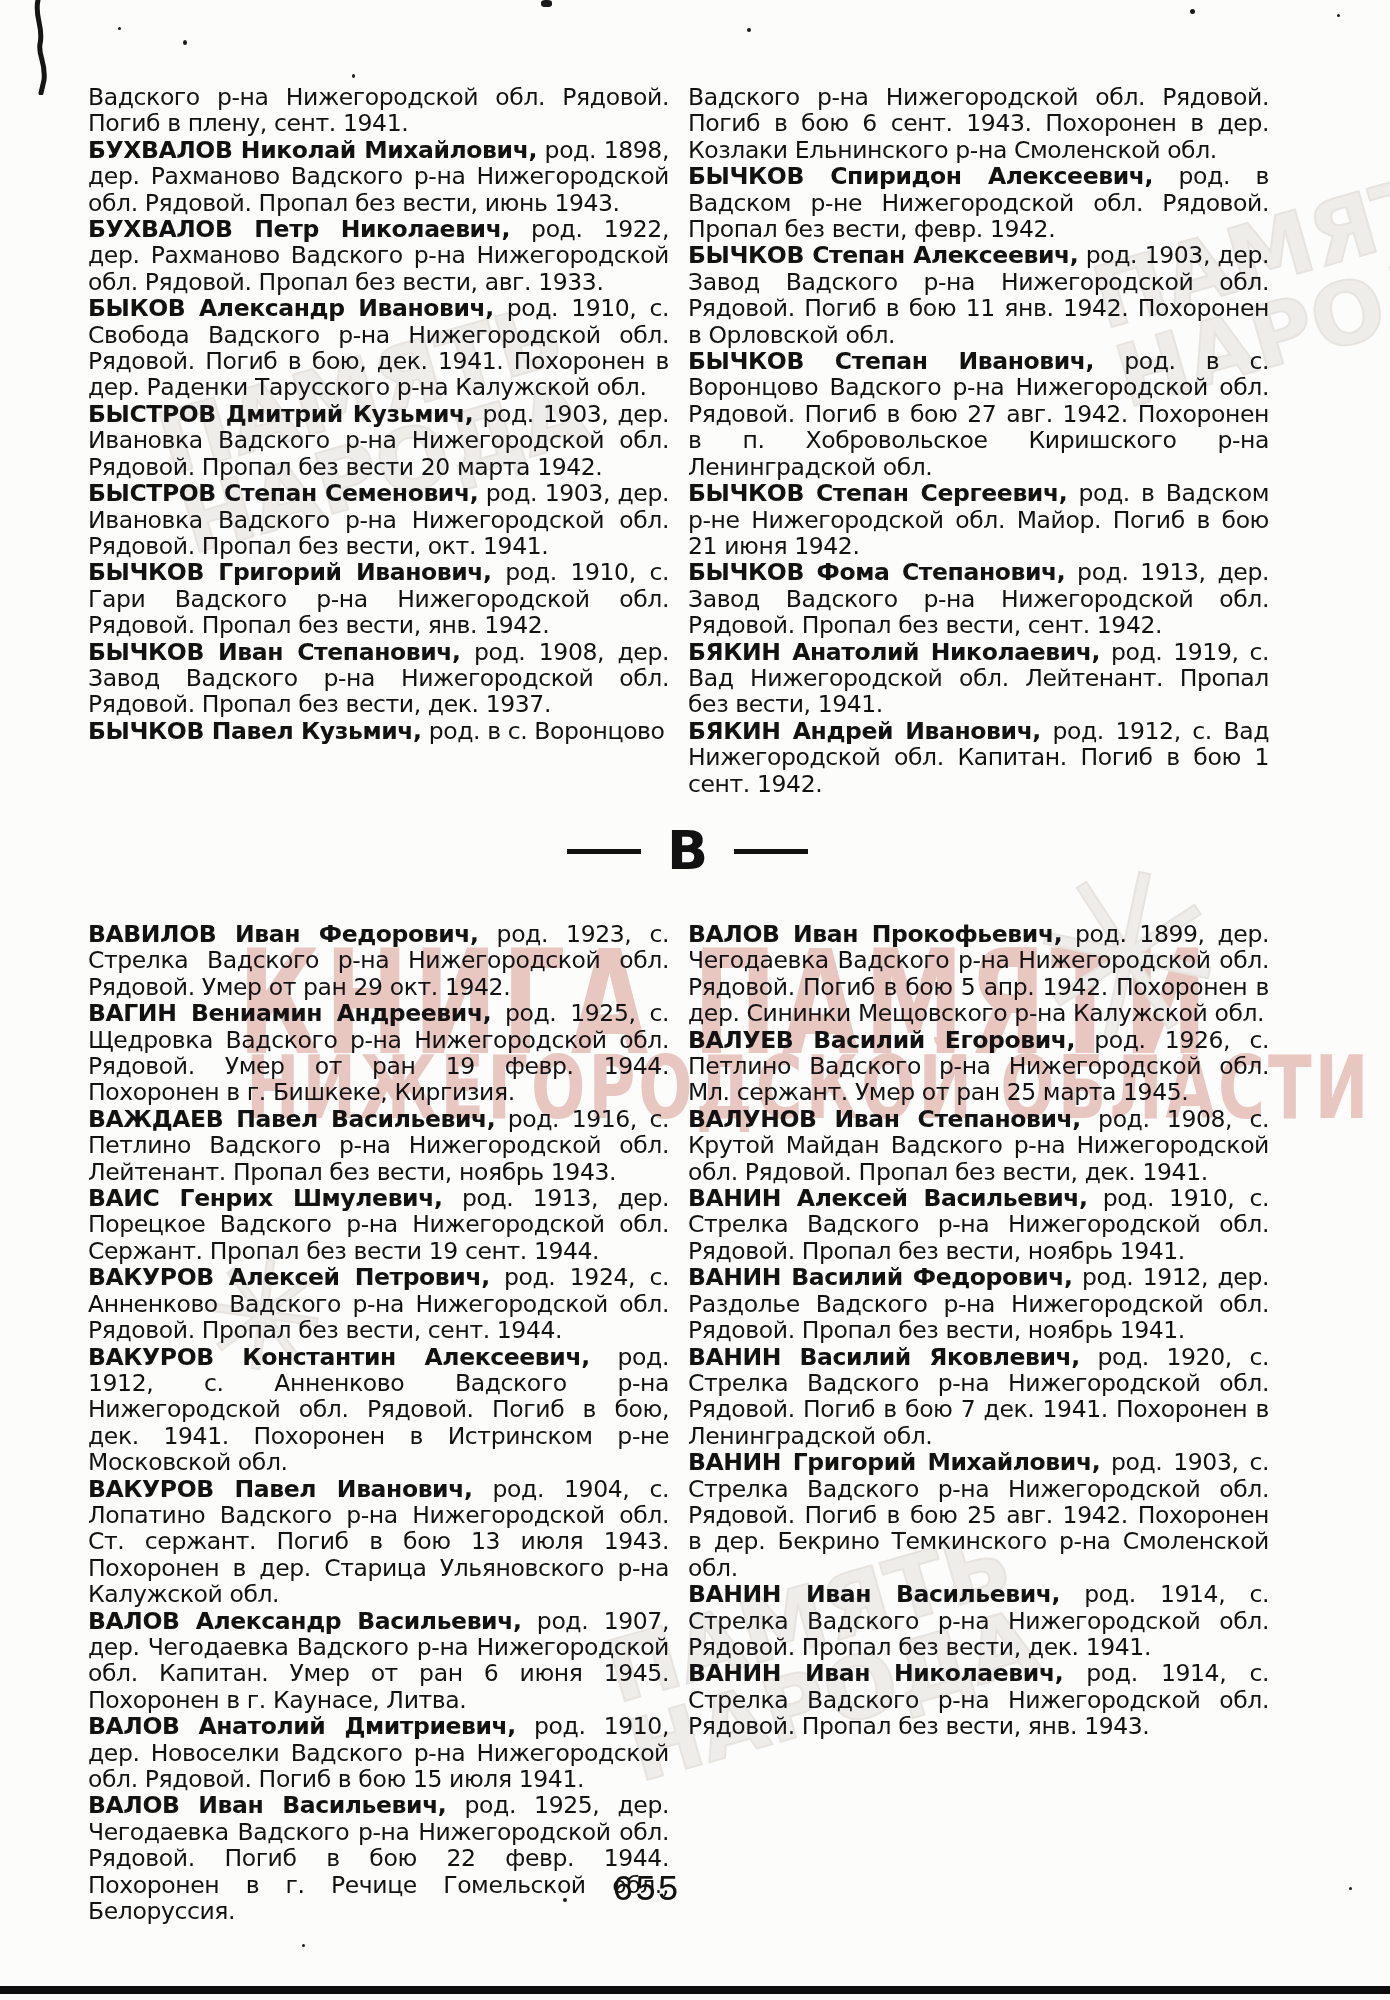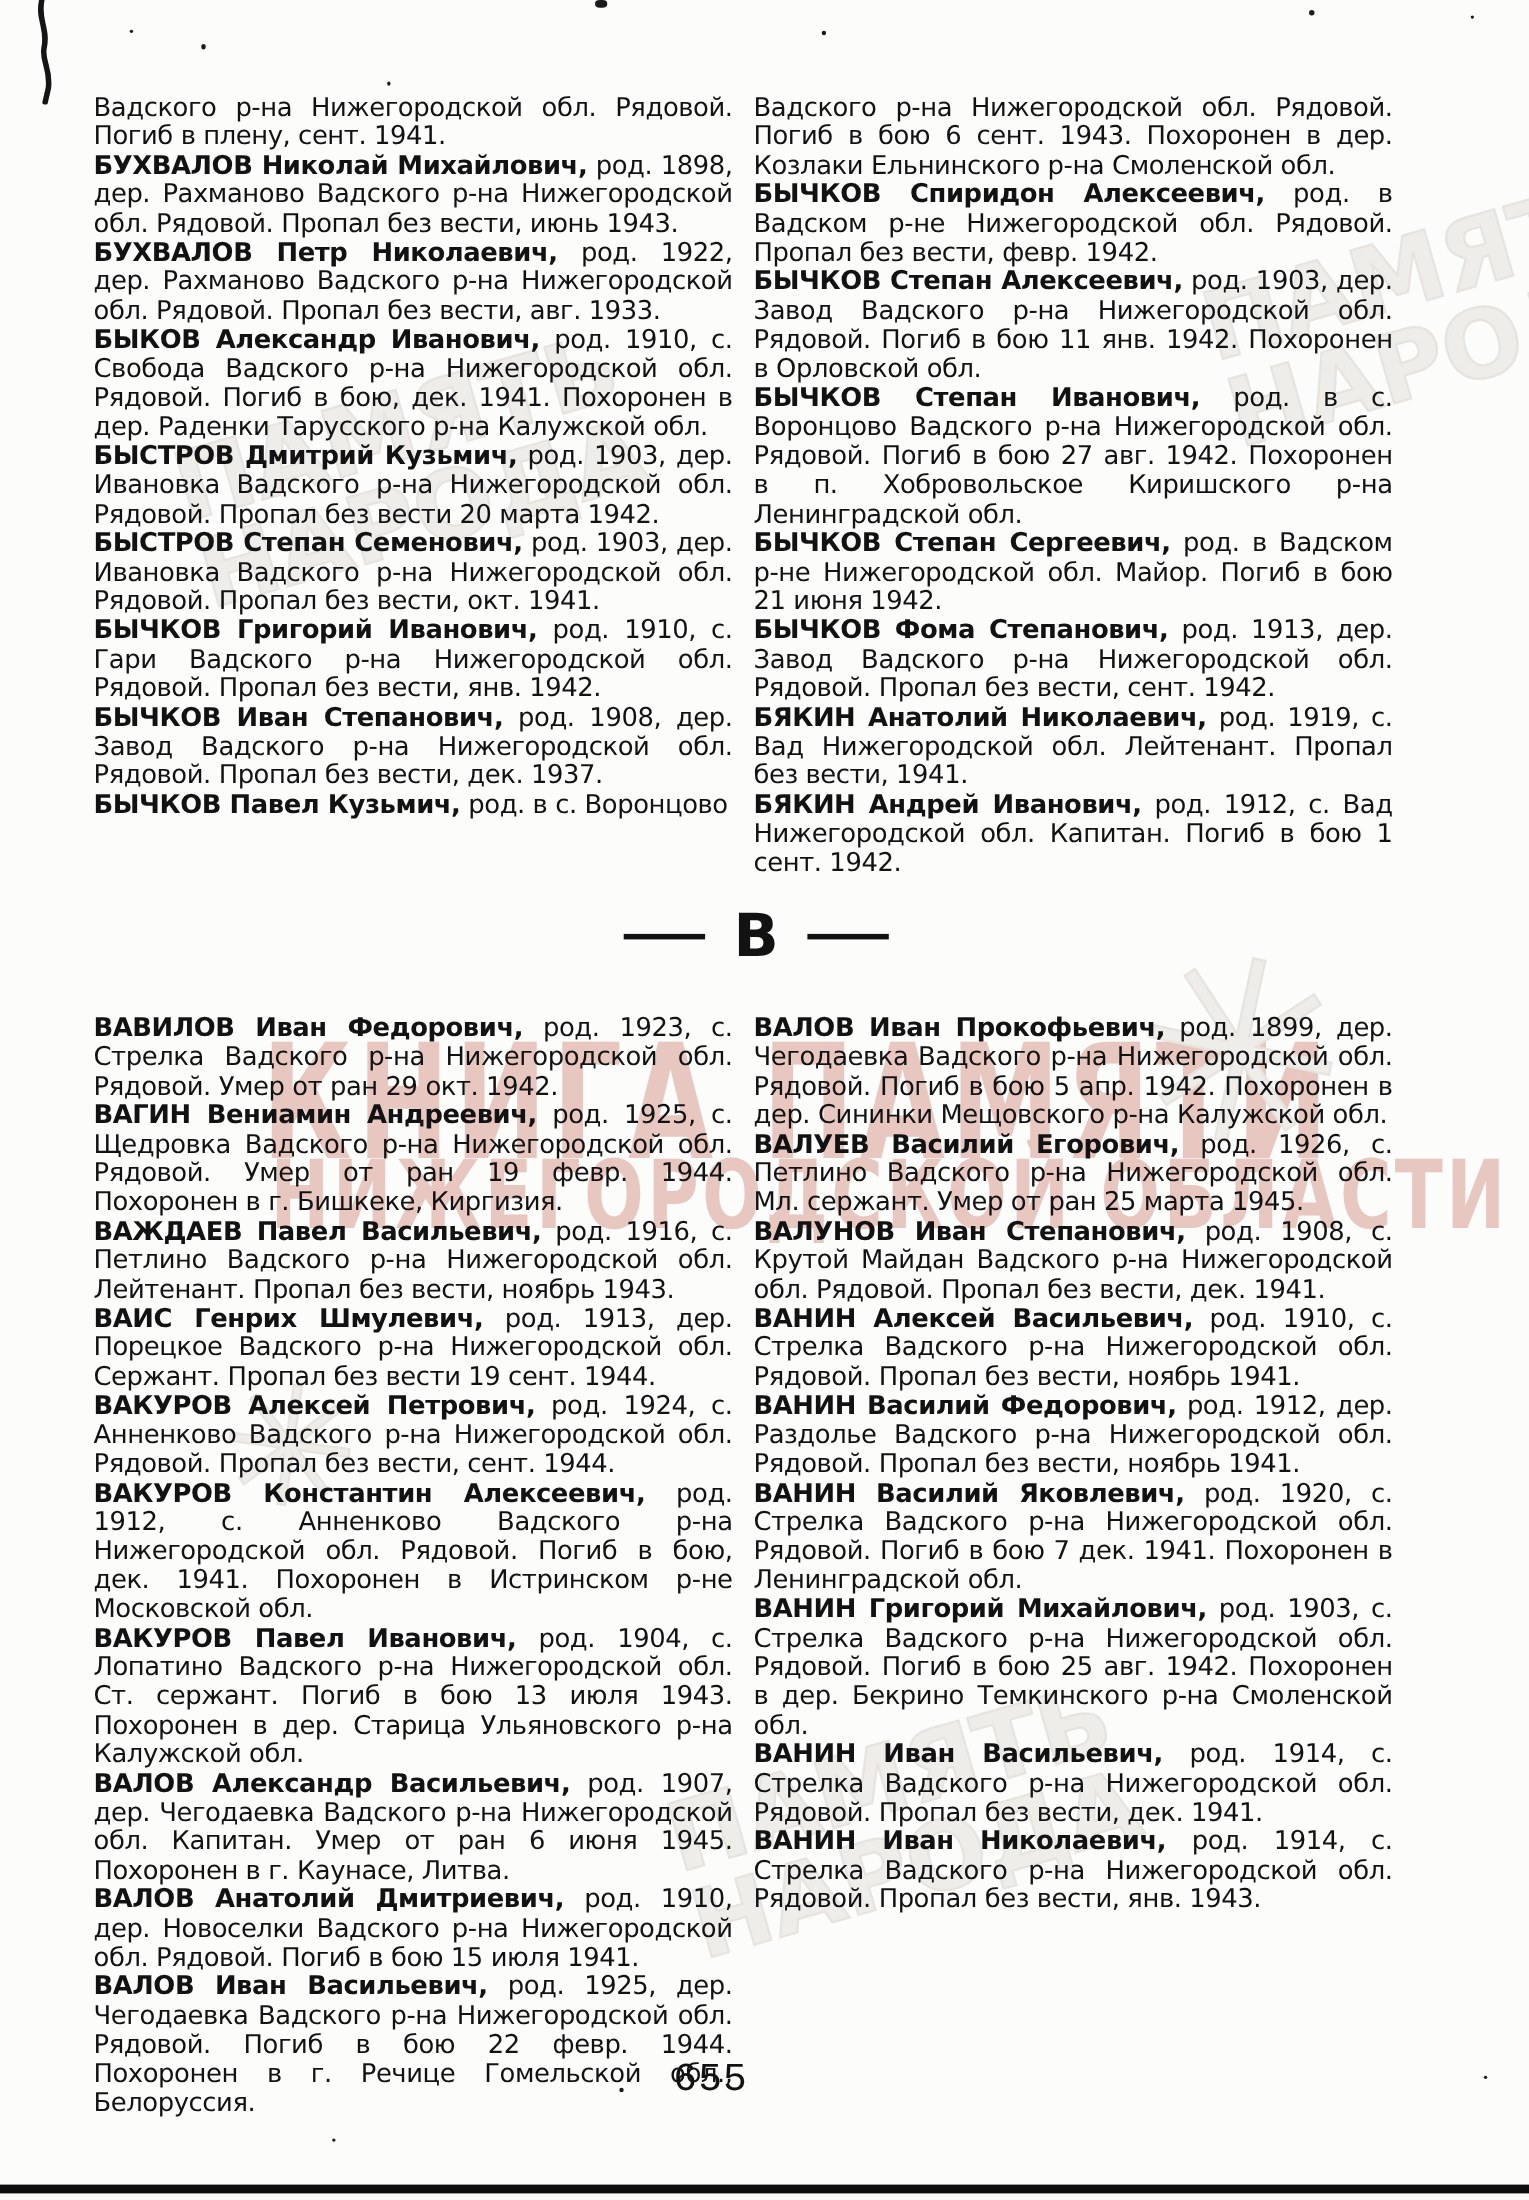--- a/index.html
+++ b/index.html
@@ -19,21 +19,21 @@
     -webkit-text-stroke:2px #e7e4df;line-height:0.95;transform-origin:top left;}
   .ghost span{display:block;}
   .g1{left:150px;top:408px;font-size:86px;transform:rotate(-16deg);}
   .g2{left:1085px;top:262px;font-size:86px;transform:rotate(-16deg);}
   .g4{left:598px;top:1636px;font-size:86px;transform:rotate(-16deg);}
   .ghost-star{position:absolute;z-index:0;color:#efede9;-webkit-text-stroke:2px #e7e4df;font-weight:bold;}
   .g3{left:1030px;top:826px;font-size:230px;transform:rotate(12deg);}
   .g5{left:200px;top:1230px;font-size:150px;transform:rotate(8deg);}
 
   
-  .section{position:absolute;left:73px;width:1205px;display:flex;gap:19px;z-index:2;justify-content:center;}
+  .section{position:absolute;left:88px;width:1205px;display:flex;gap:19px;z-index:2;}
   .section-top{top:84px;}
   .section-v{top:921px;}
   .col{width:581px;}
   p.entry{
     margin:0;text-align:justify;
     font-size:23.5px;line-height:26.4px;letter-spacing:-0.4px;
   }
   p.entry b{font-weight:700;}
 
   

